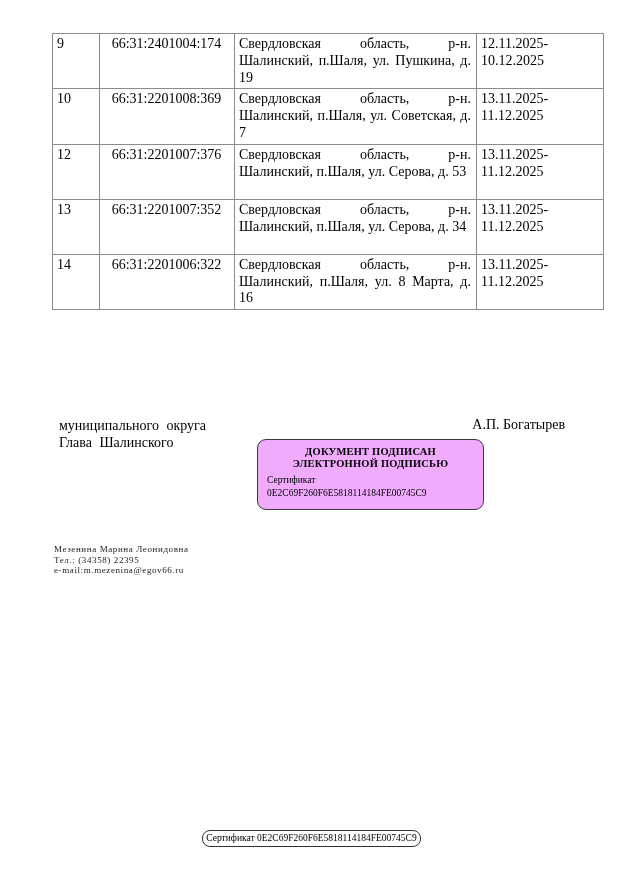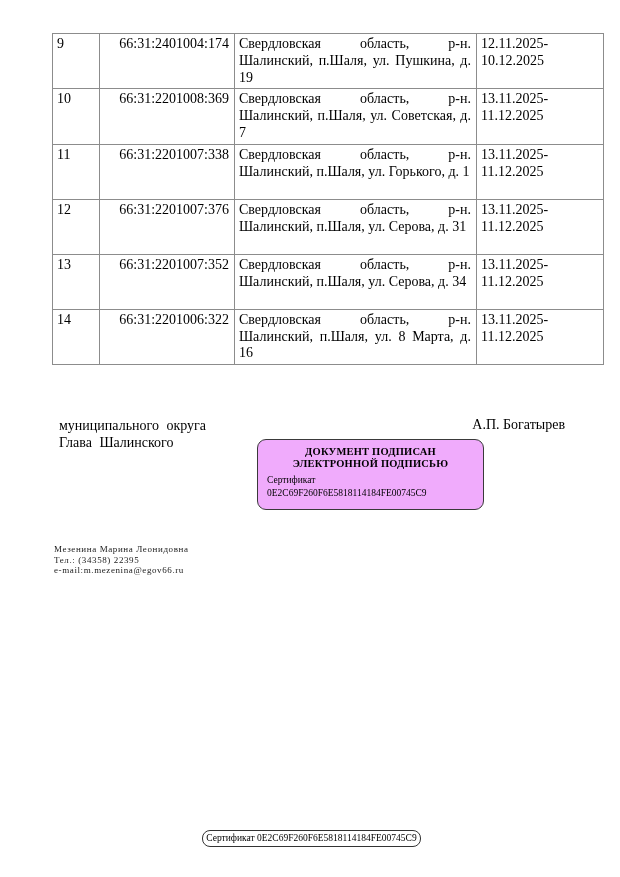--- a/index.html
+++ b/index.html
@@ -24,21 +24,21 @@
     font-size: 14px;
     line-height: 1.2;
   }
   table.parcels td {
     border: 1px solid #8c8c8c;
     vertical-align: top;
     padding: 2px 5px 2px 4px;
   }
   table.parcels tr { height: 55px; }
   td.cell-num   { text-align: left; }
-  td.cell-cad   { text-align: right; white-space: nowrap; }
+  td.cell-cad   { text-align: center; white-space: nowrap; }
   td.cell-addr  { text-align: justify; }
   td.cell-dates { text-align: left; }
 
   
   .position-title {
     position: absolute;
     left: 59px;
     top: 417px;
     font-size: 14px;
     line-height: 17px;
@@ -122,29 +122,23 @@
           <td class="cell-addr" style="width:232px">Свердловская область, р-н. Шалинский, п.Шаля, ул. Пушкина, д. 19</td>
           <td class="cell-dates" style="width:117px">12.11.2025-10.12.2025</td>
         </tr>
         <tr>
           <td class="cell-num" style="width:37px">10</td>
           <td class="cell-cad" style="width:125px">66:31:2201008:369</td>
           <td class="cell-addr" style="width:232px">Свердловская область, р-н. Шалинский, п.Шаля, ул. Советская, д. 7</td>
           <td class="cell-dates" style="width:117px">13.11.2025-11.12.2025</td>
         </tr>
         <tr>
-          <td class="cell-num" style="width:37px">11</td>
-          <td class="cell-cad" style="width:125px">66:31:2201007:338</td>
-          <td class="cell-addr" style="width:232px">Свердловская область, р-н. Шалинский, п.Шаля, ул. Горького, д. 1</td>
-          <td class="cell-dates" style="width:117px">13.11.2025-11.12.2025</td>
-        </tr>
-        <tr>
           <td class="cell-num" style="width:37px">12</td>
           <td class="cell-cad" style="width:125px">66:31:2201007:376</td>
-          <td class="cell-addr" style="width:232px">Свердловская область, р-н. Шалинский, п.Шаля, ул. Серова, д. 31</td>
+          <td class="cell-addr" style="width:232px">Свердловская область, р-н. Шалинский, п.Шаля, ул. Серова, д. 53</td>
           <td class="cell-dates" style="width:117px">13.11.2025-11.12.2025</td>
         </tr>
         <tr>
           <td class="cell-num" style="width:37px">13</td>
           <td class="cell-cad" style="width:125px">66:31:2201007:352</td>
           <td class="cell-addr" style="width:232px">Свердловская область, р-н. Шалинский, п.Шаля, ул. Серова, д. 34</td>
           <td class="cell-dates" style="width:117px">13.11.2025-11.12.2025</td>
         </tr>
         <tr>
           <td class="cell-num" style="width:37px">14</td>

